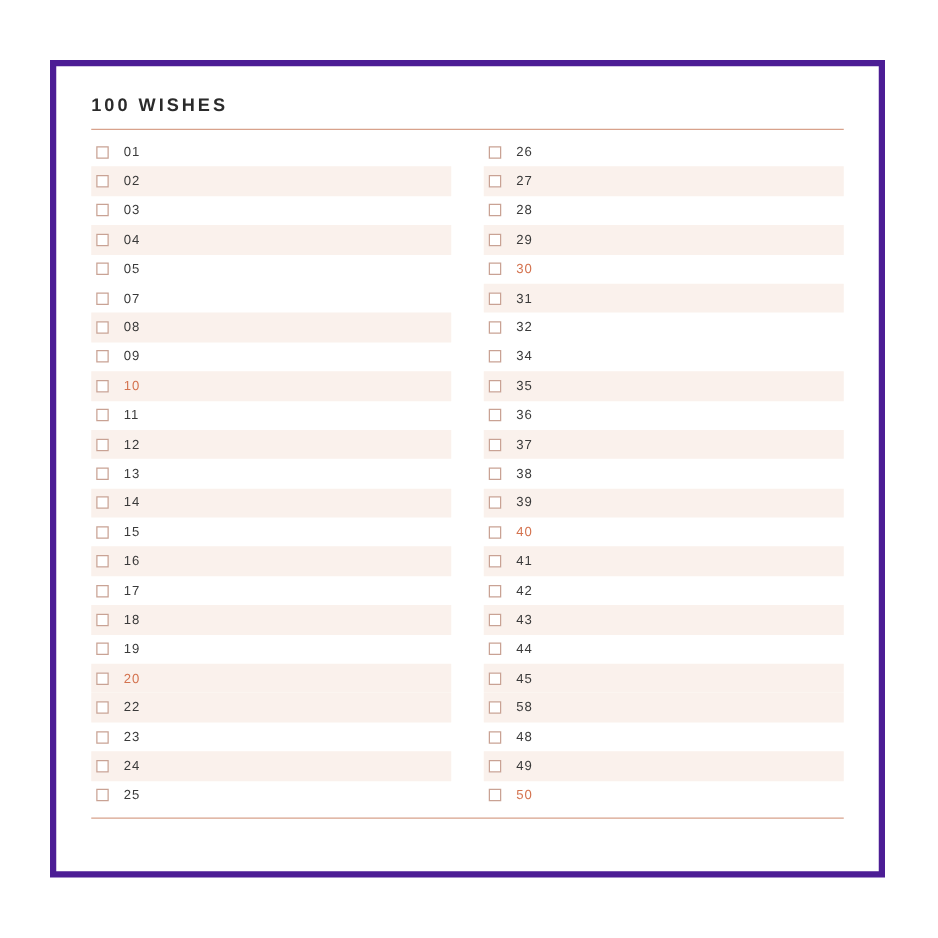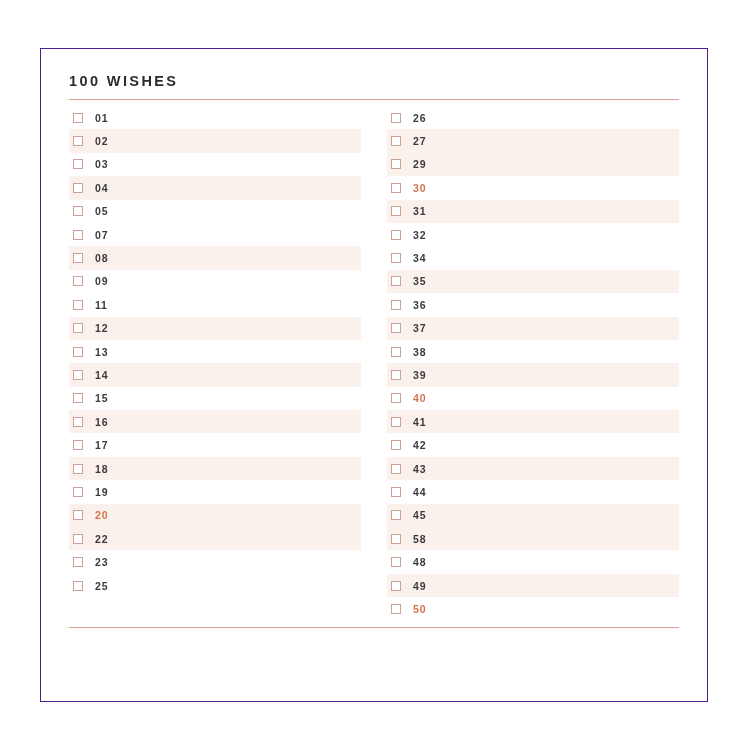--- a/index.html
+++ b/index.html
@@ -12,21 +12,21 @@
     background: #ffffff;
     font-family: "Liberation Sans", sans-serif;
     overflow: hidden;
   }
   #page {
     position: absolute;
     left: 40px;
     top: 48px;
     width: 668px;
     height: 654px;
-    border: 1px solid #4c1d95;
+    border: 5px solid #4c1d95;
     background: #ffffff;
     box-sizing: border-box;
   }
   #sheet-inner {
     position: absolute;
     left: 28px;
     top: 18px;
     right: 28px;
     bottom: 18px;
   }
@@ -72,21 +72,20 @@
     background: #ffffff;
     box-sizing: border-box;
     margin-right: 12px;
     flex: 0 0 auto;
   }
   .num {
     font-size: 10.5px;
     letter-spacing: 0.8px;
     color: #3a3a3a;
     font-family: "Liberation Sans", sans-serif;
-    font-weight: bold;
   }
   .num.accent {
     color: #d4734f;
   }
 </style>
 </head>
 <body>
 
 <div id="page">
   <div id="sheet-inner">
@@ -119,20 +118,24 @@
             <span class="num">07</span>
           </div>
           <div class="wish-row striped">
             <span class="checkbox"></span>
             <span class="num">08</span>
           </div>
           <div class="wish-row">
             <span class="checkbox"></span>
             <span class="num">09</span>
           </div>
+          <div class="wish-row striped">
+            <span class="checkbox"></span>
+            <span class="num accent">10</span>
+          </div>
           <div class="wish-row">
             <span class="checkbox"></span>
             <span class="num">11</span>
           </div>
           <div class="wish-row striped">
             <span class="checkbox"></span>
             <span class="num">12</span>
           </div>
           <div class="wish-row">
             <span class="checkbox"></span>
@@ -166,34 +169,42 @@
             <span class="checkbox"></span>
             <span class="num accent">20</span>
           </div>
           <div class="wish-row striped">
             <span class="checkbox"></span>
             <span class="num">22</span>
           </div>
           <div class="wish-row">
             <span class="checkbox"></span>
             <span class="num">23</span>
+          </div>
+          <div class="wish-row striped">
+            <span class="checkbox"></span>
+            <span class="num">24</span>
           </div>
           <div class="wish-row">
             <span class="checkbox"></span>
             <span class="num">25</span>
           </div>
         </div>
         <div class="column">
           <div class="wish-row">
             <span class="checkbox"></span>
             <span class="num">26</span>
           </div>
           <div class="wish-row striped">
             <span class="checkbox"></span>
             <span class="num">27</span>
+          </div>
+          <div class="wish-row">
+            <span class="checkbox"></span>
+            <span class="num">28</span>
           </div>
           <div class="wish-row striped">
             <span class="checkbox"></span>
             <span class="num">29</span>
           </div>
           <div class="wish-row">
             <span class="checkbox"></span>
             <span class="num accent">30</span>
           </div>
           <div class="wish-row striped">

